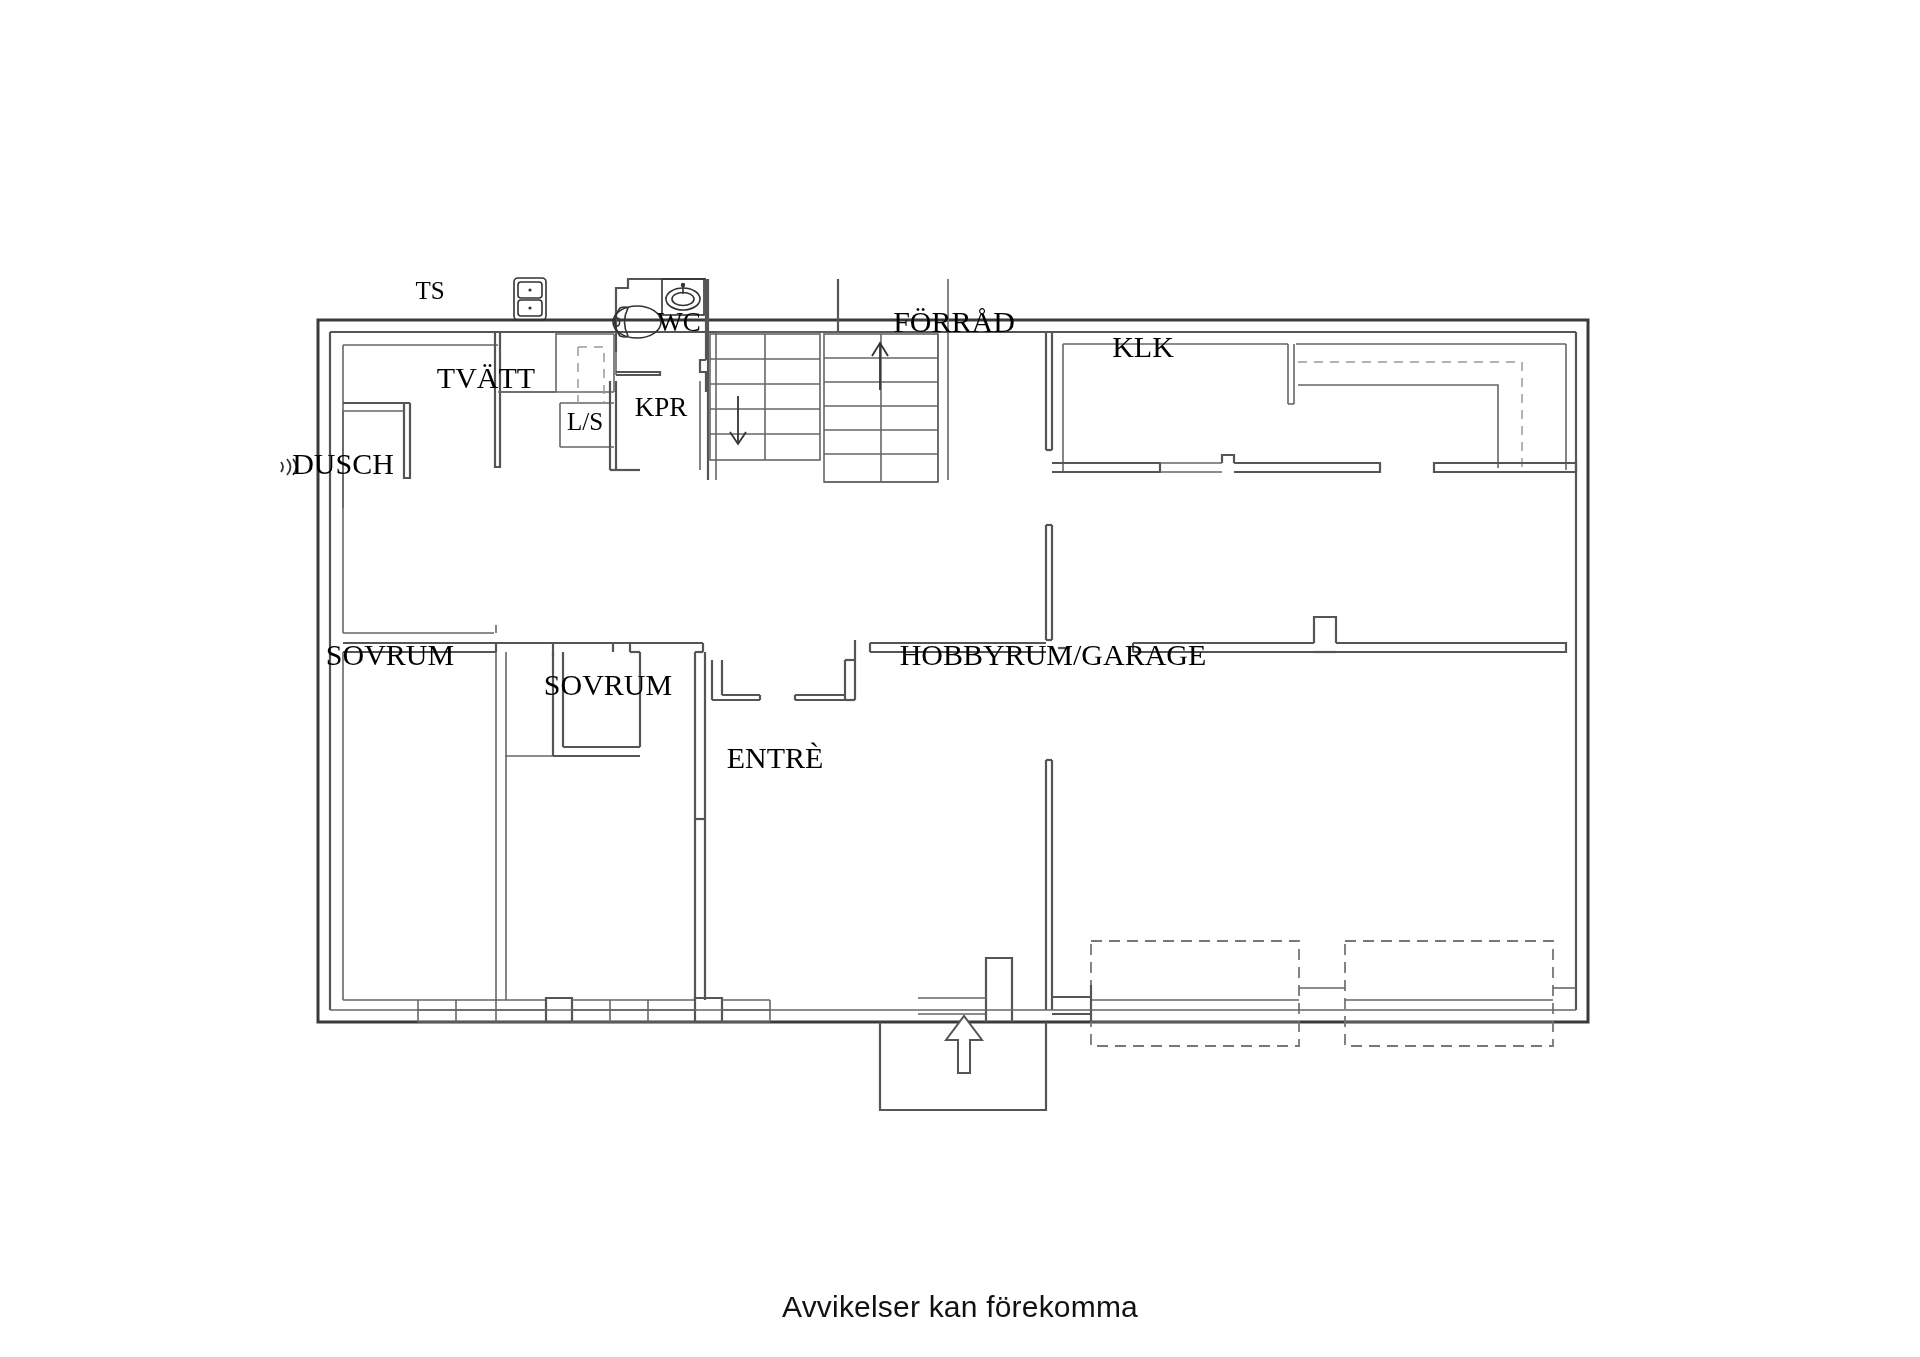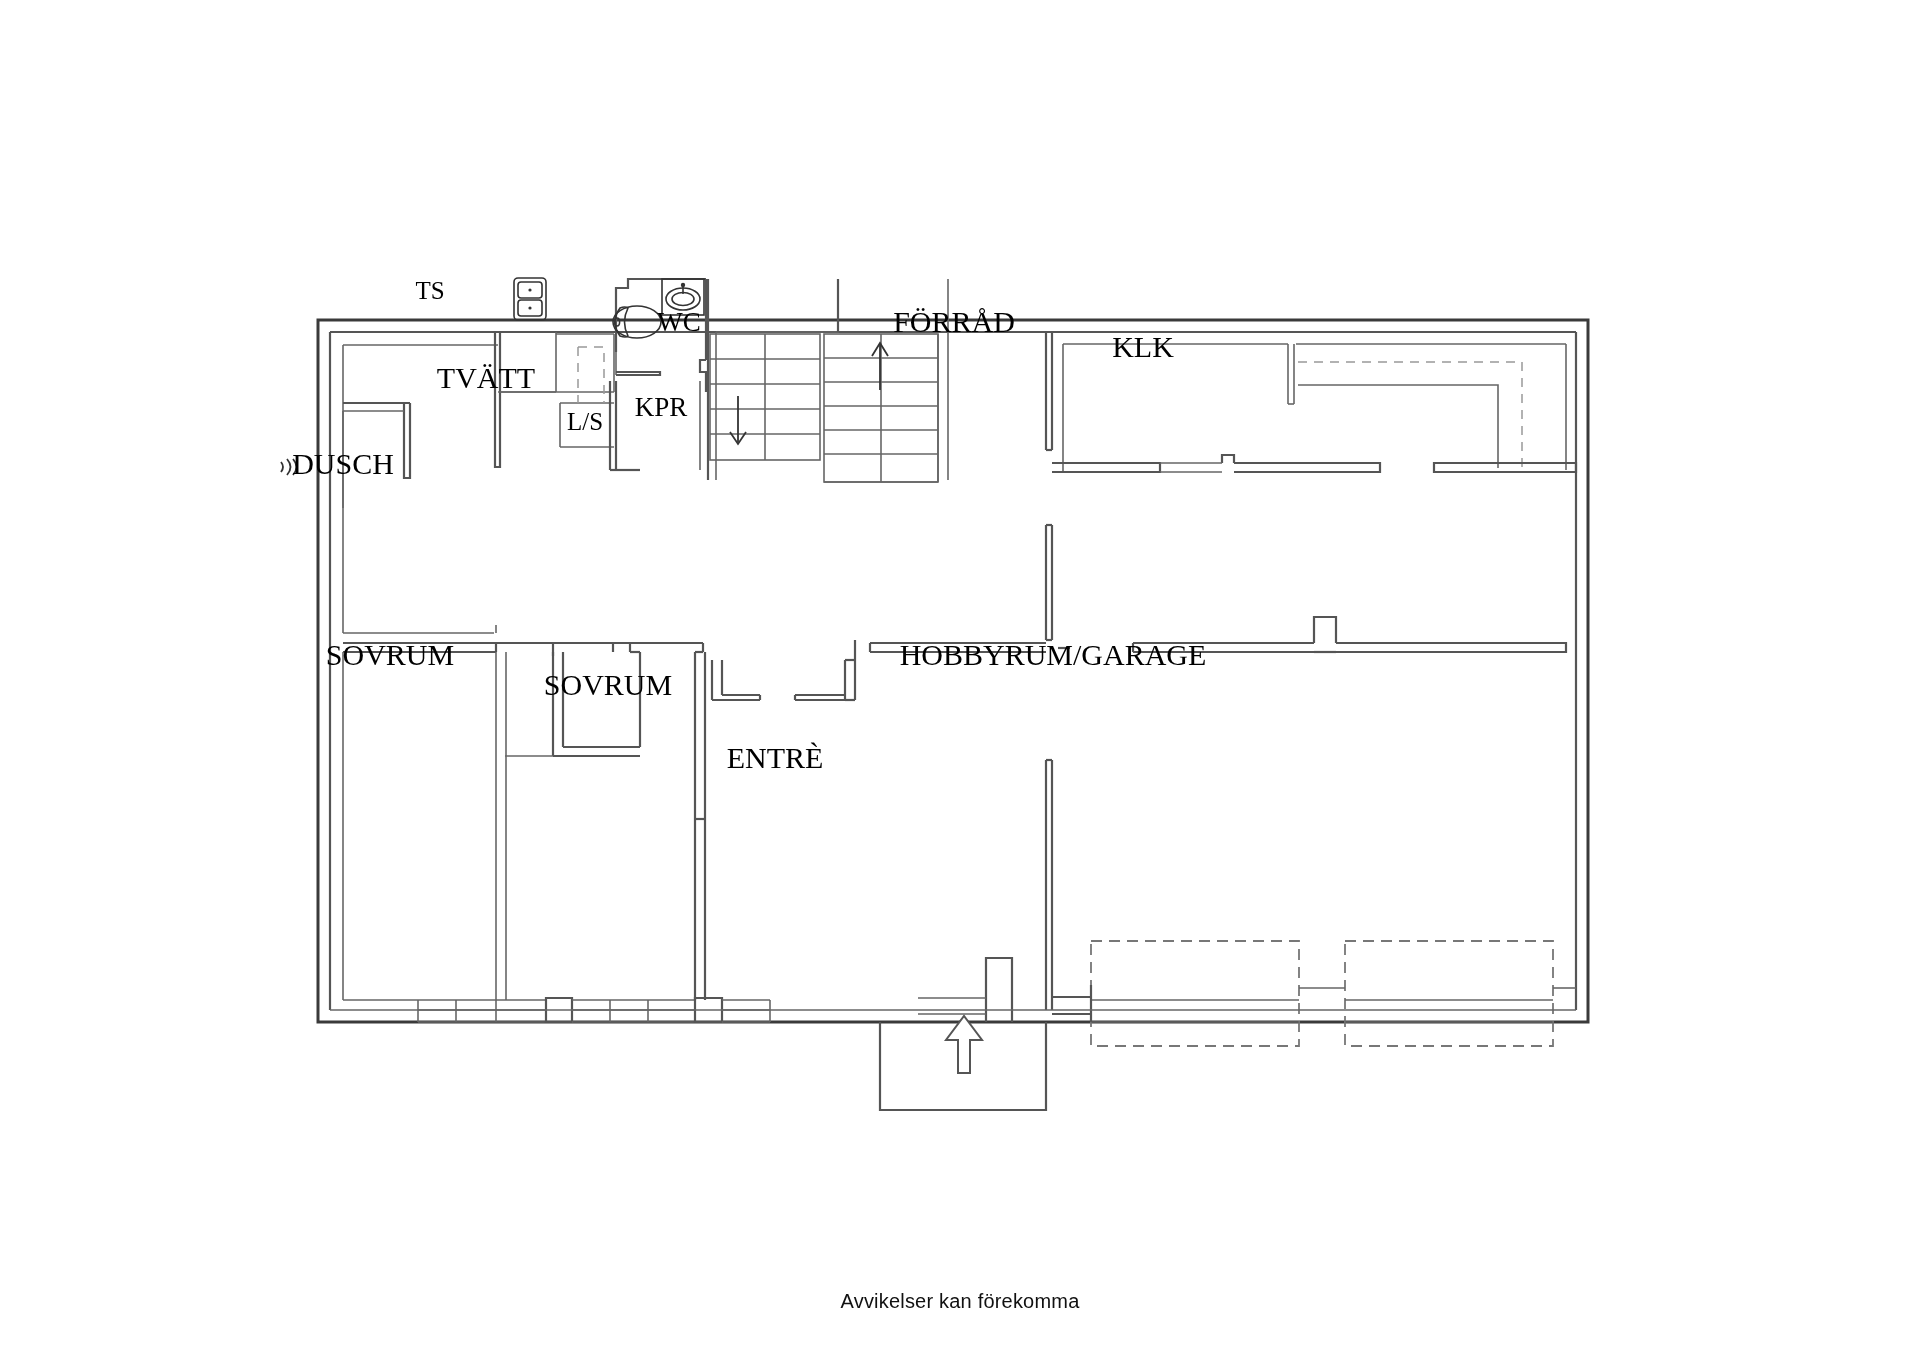--- a/index.html
+++ b/index.html
@@ -33,21 +33,21 @@
   .label-lg { font-size: 30px; }
   .label-md { font-size: 27px; }
   .label-sm { font-size: 25px; }
   .caption {
     position: absolute;
     left: 0;
     top: 1290px;
     width: 1920px;
     text-align: center;
     font-family: "Liberation Sans", sans-serif;
-    font-size: 20px;
+    font-size: 30px;
     color: #111111;
     letter-spacing: 0.2px;
   }
   .w-outer { fill: none; stroke: #3a3a3a; stroke-width: 3; }
   .w-main  { fill: none; stroke: #555555; stroke-width: 2.2; }
   .w-thin  { fill: none; stroke: #666666; stroke-width: 1.6; }
   .w-fix   { fill: none; stroke: #333333; stroke-width: 1.6; }
   .w-dash  { fill: none; stroke: #777777; stroke-width: 1.8; stroke-dasharray: 11 7; }
   .w-dash-lt { fill: none; stroke: #999999; stroke-width: 1.5; stroke-dasharray: 9 7; }
   .arrow   { fill: none; stroke: #333333; stroke-width: 1.8; }

